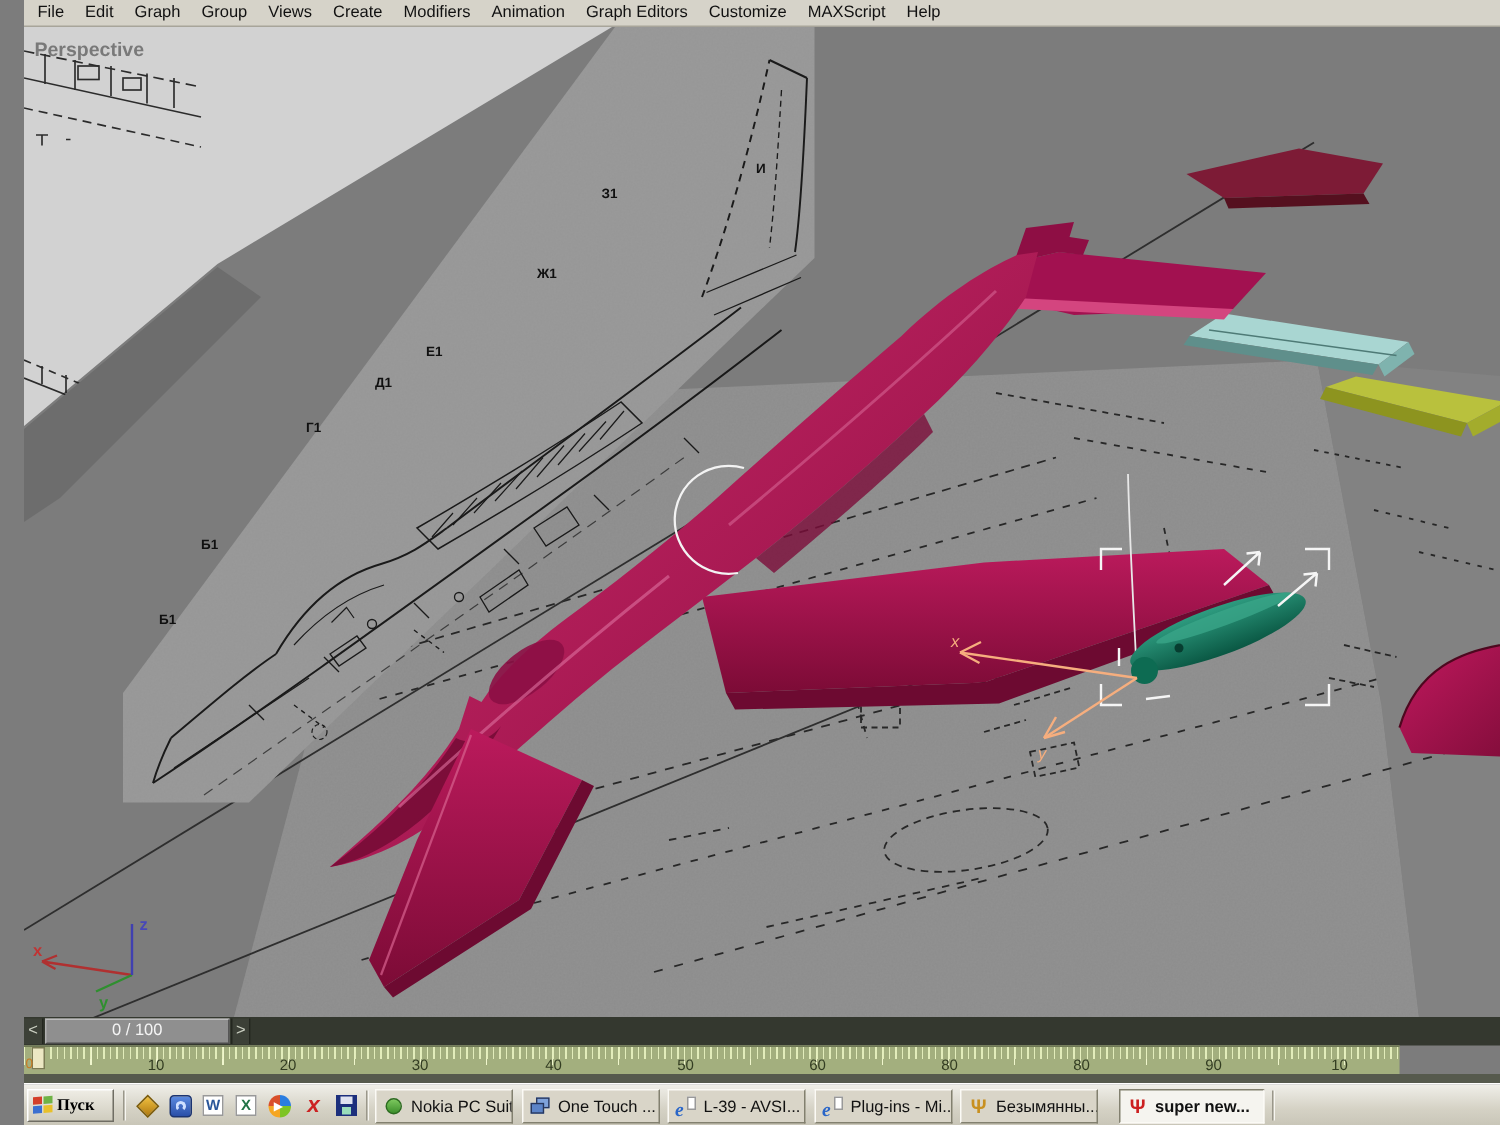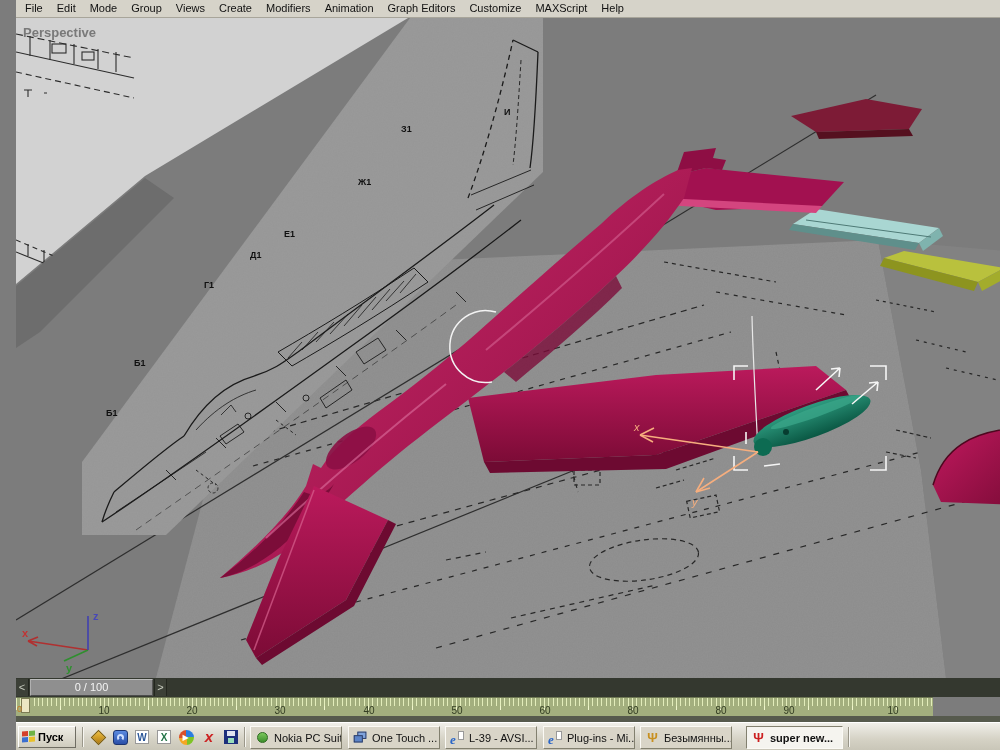--- a/index.html
+++ b/index.html
@@ -35,21 +35,21 @@
 
   .cancel-expert { position:absolute; left:884px; top:680px; width:116px; height:34px; background:#9b9b9b;
     border-top:1px solid #c2c2c2; border-left:1px solid #c2c2c2; border-right:1px solid #6a6a6a; border-bottom:1px solid #6a6a6a;
     color:#fff; font-size:11px; text-align:center; line-height:32px; cursor:default; }
 
   
   .taskbar { position:absolute; left:0; top:722px; width:1000px; height:28px;
     background:linear-gradient(#f0efe9, #d5d2c5 60%, #c9c6b8); border-top:1px solid #fff; }
   .startbtn { position:absolute; left:2px; top:3px; width:58px; height:22px;
     background:linear-gradient(#eeece4,#cfccbe); border-top:1px solid #fff; border-left:1px solid #fff;
-    border-right:1px solid #6f6d63; border-bottom:1px solid #6f6d63; display:flex; align-items:center; padding-left:3px; }
+    border-right:1px solid #6f6d63; border-bottom:1px solid #6f6d63; display:flex; align-items:center; padding-left:3px;font-family:Liberation Serif, serif; }
   .startbtn b { font-size:11px; margin-left:3px; }
   .winflag { width:13px; height:12px; display:grid; grid-template-columns:6px 6px; grid-template-rows:5px 5px; gap:1px; transform:skewY(-4deg); }
   .winflag i { display:block; }
   .sep { position:absolute; top:4px; width:2px; height:20px; border-left:1px solid #9a978a; border-right:1px solid #f7f6f1; }
   .ql { position:absolute; top:5px; width:18px; height:18px; display:flex; align-items:center; justify-content:center; }
   .taskbtn { position:absolute; top:3px; height:23px; width:92px; background:#d9d5c8;
     border-top:1px solid #fbfaf5; border-left:1px solid #fbfaf5; border-right:1px solid #82806f; border-bottom:1px solid #82806f;
     display:flex; align-items:center; padding:0 4px; gap:4px; font-size:11px; color:#111; overflow:hidden; white-space:nowrap; }
   .taskbtn.active { background:#f5f4ef; border-top:1px solid #82806f; border-left:1px solid #82806f;
     border-right:1px solid #fbfaf5; border-bottom:1px solid #fbfaf5; font-weight:bold; width:97px; }
@@ -81,21 +81,21 @@
   .floppy u { position:absolute; left:4px; bottom:1px; width:6px; height:5px; background:#9db; }
 </style>
 </head>
 <body>
 
 <div id="screen">
 
   <div class="menubar">
     <span>File</span>
     <span>Edit</span>
-    <span>Mode</span>
+    <span>Graph</span>
     <span>Group</span>
     <span>Views</span>
     <span>Create</span>
     <span>Modifiers</span>
     <span>Animation</span>
     <span>Graph Editors</span>
     <span>Customize</span>
     <span>MAXScript</span>
     <span>Help</span>
   </div>
@@ -318,21 +318,21 @@
 
   <div class="ruler">
     <span class="num" style="left:88px">10</span>
     <span class="num" style="left:176px">20</span>
     <span class="num" style="left:264px">30</span>
     <span class="num" style="left:353px">40</span>
     <span class="num" style="left:441px">50</span>
     <span class="num" style="left:529px">60</span>
     <span class="num" style="left:617px">80</span>
     <span class="num" style="left:705px">80</span>
-    <span class="num" style="left:773px">90</span>
+    <span class="num" style="left:793px">90</span>
     <span class="num" style="left:877px">10</span>
   </div>
   <div class="frame0"></div>
   <span class="zero">0</span>
   <div class="understrip"></div>
 
 
   <div class="taskbar">
     <div class="startbtn">
       <span class="winflag">

